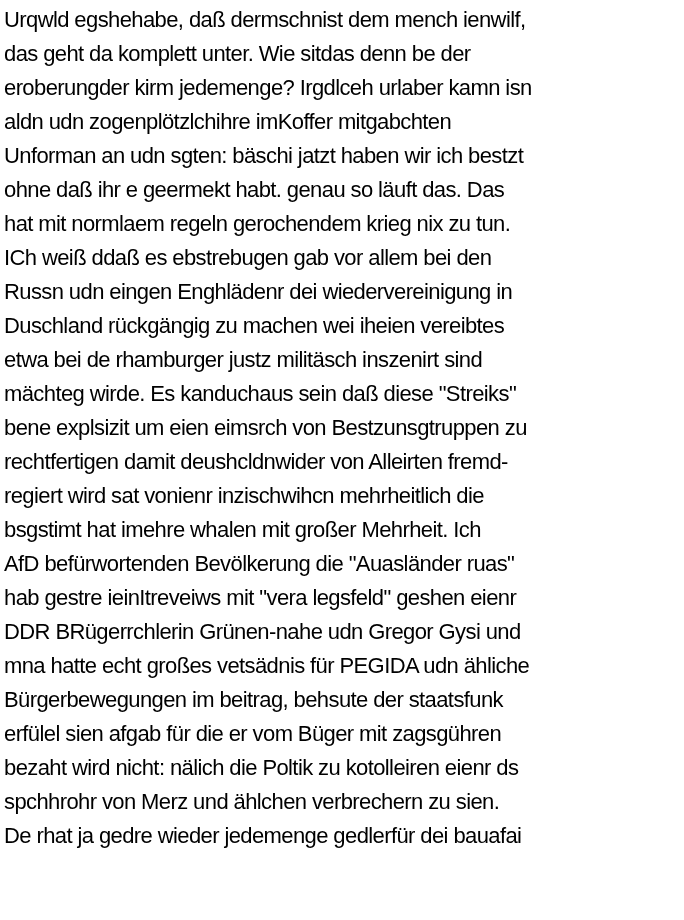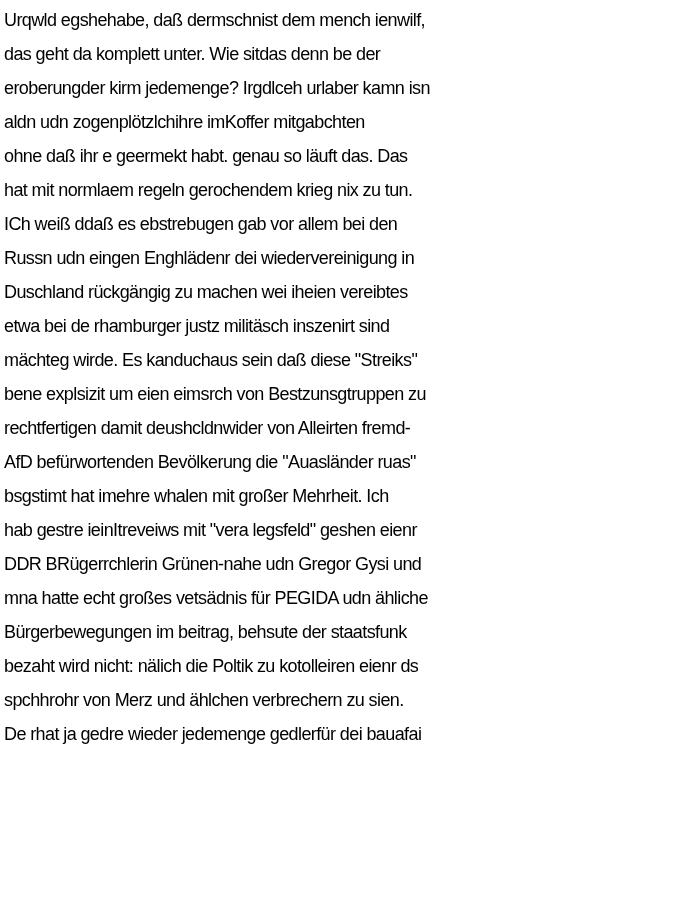--- a/index.html
+++ b/index.html
@@ -11,52 +11,55 @@
     position: relative;
     width: 684px;
     height: 920px;
     background: #ffffff;
     overflow: hidden;
     box-sizing: border-box;
     padding: 3px 2px 0 4px;
   }
   .text-block {
     font-family: "Liberation Sans", "DejaVu Sans", sans-serif;
-    font-size: 18px;
+    font-size: 22px;
     line-height: 34px;
     letter-spacing: -0.6px;
     color: #000000;
     font-weight: 400;
   }
   .text-line {
     white-space: pre;
     height: 34px;
   }
 </style>
 </head>
 <body>
 
 <div class="page">
   <div class="text-block">
       <div class="text-line">Urqwld egshehabe, daß dermschnist dem mench ienwilf,</div>
       <div class="text-line">das geht da komplett unter. Wie sitdas denn be der</div>
       <div class="text-line">eroberungder kirm jedemenge? Irgdlceh urlaber kamn isn</div>
       <div class="text-line">aldn udn zogenplötzlchihre imKoffer mitgabchten</div>
+      <div class="text-line">Unforman an udn sgten: bäschi jatzt haben wir ich bestzt</div>
       <div class="text-line">ohne daß ihr e geermekt habt. genau so läuft das. Das</div>
       <div class="text-line">hat mit normlaem regeln gerochendem krieg nix zu tun.</div>
       <div class="text-line">ICh weiß ddaß es ebstrebugen gab vor allem bei den</div>
       <div class="text-line">Russn udn eingen Enghlädenr dei wiedervereinigung in</div>
       <div class="text-line">Duschland rückgängig zu machen wei iheien vereibtes</div>
       <div class="text-line">etwa bei de rhamburger justz militäsch inszenirt sind</div>
       <div class="text-line">mächteg wirde. Es kanduchaus sein daß diese "Streiks"</div>
       <div class="text-line">bene explsizit um eien eimsrch von Bestzunsgtruppen zu</div>
       <div class="text-line">rechtfertigen damit deushcldnwider von Alleirten fremd-</div>
+      <div class="text-line">regiert wird sat vonienr inzischwihcn mehrheitlich die</div>
+      <div class="text-line">bsgstimt hat imehre whalen mit großer Mehrheit. Ich</div>
       <div class="text-line">AfD befürwortenden Bevölkerung die "Auasländer ruas"</div>
-      <div class="text-line">bsgstimt hat imehre whalen mit großer Mehrheit. Ich</div>
       <div class="text-line">hab gestre ieinItreveiws mit "vera legsfeld" geshen eienr</div>
       <div class="text-line">DDR BRügerrchlerin Grünen-nahe udn Gregor Gysi und</div>
       <div class="text-line">mna hatte echt großes vetsädnis für PEGIDA udn ähliche</div>
       <div class="text-line">Bürgerbewegungen im beitrag, behsute der staatsfunk</div>
+      <div class="text-line">erfülel sien afgab für die er vom Büger mit zagsgühren</div>
       <div class="text-line">bezaht wird nicht: nälich die Poltik zu kotolleiren eienr ds</div>
       <div class="text-line">spchhrohr von Merz und ählchen verbrechern zu sien.</div>
       <div class="text-line">De rhat ja gedre wieder jedemenge gedlerfür dei bauafai</div>
     </div>
 </div>
 
 </body></html>

